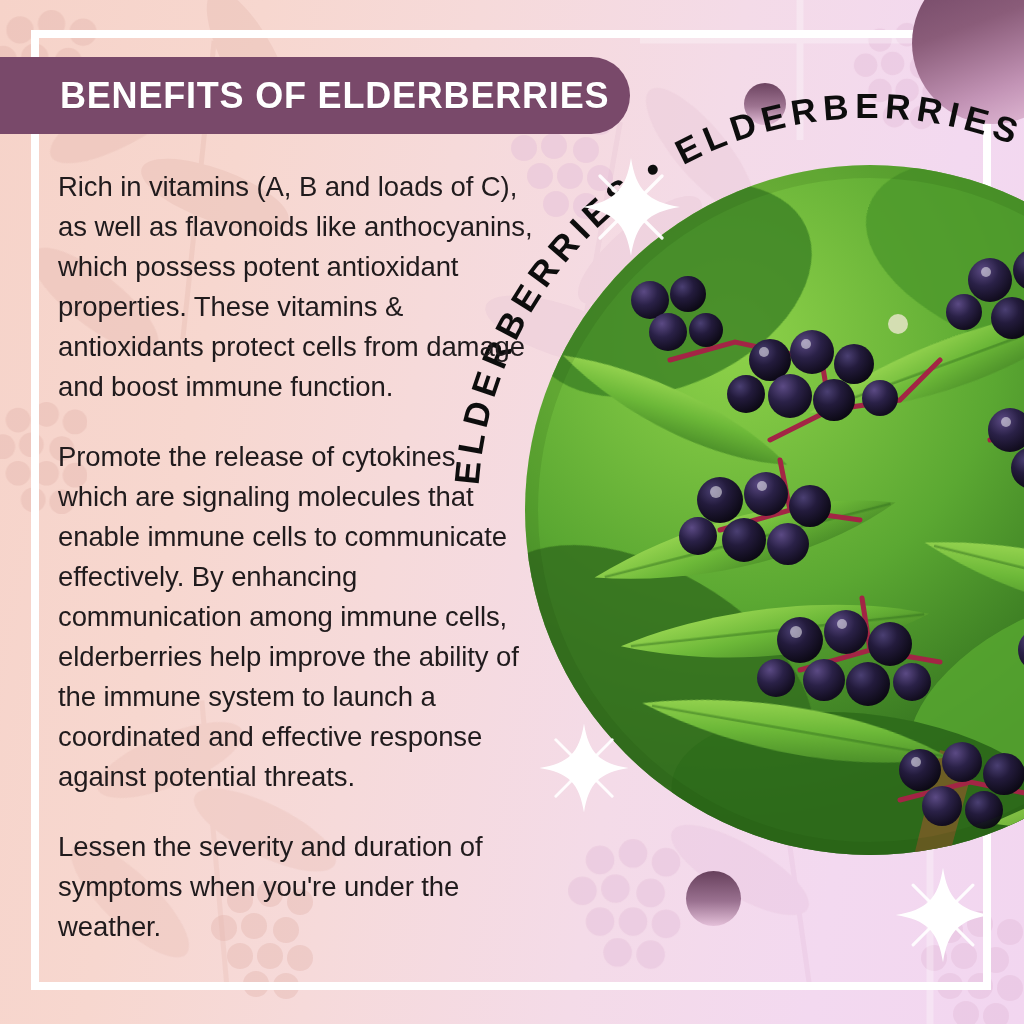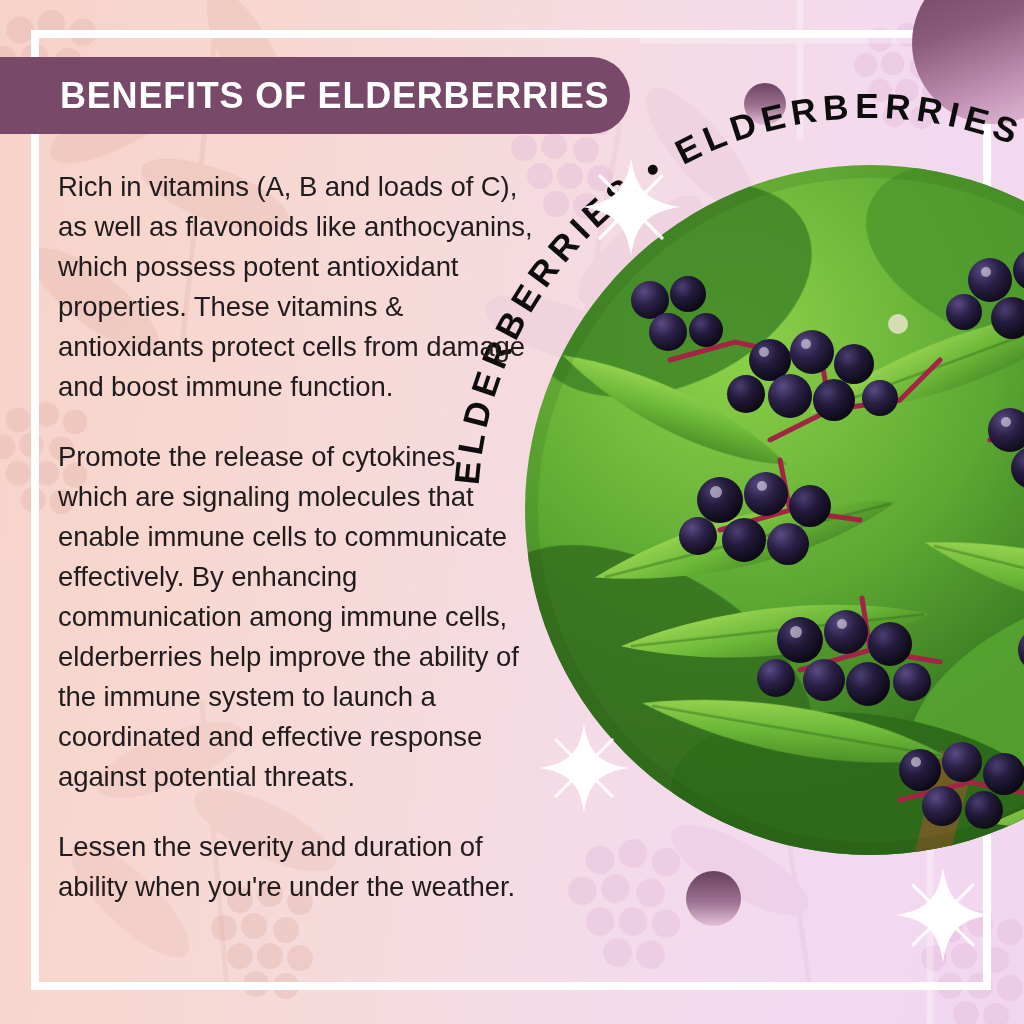--- a/index.html
+++ b/index.html
@@ -461,16 +461,16 @@
 
   <div class="frame"></div>
 
   <div class="banner">
     <span class="banner-title">BENEFITS OF ELDERBERRIES</span>
   </div>
 
   <div class="copy">
     <p>Rich in vitamins (A, B and loads of C), as well as flavonoids like anthocyanins, which possess potent antioxidant properties. These vitamins &amp; antioxidants protect cells from damage and boost immune function.</p>
     <p>Promote the release of cytokines, which are signaling molecules that enable immune cells to communicate effectively. By enhancing communication among immune cells, elderberries help improve the ability of the immune system to launch a coordinated and effective response against potential threats.</p>
-    <p>Lessen the severity and duration of ability when you're under the weather.</p>
+    <p>Lessen the severity and duration of symptoms when you're under the weather.</p>
   </div>
 
 </div>
 
 </body></html>

